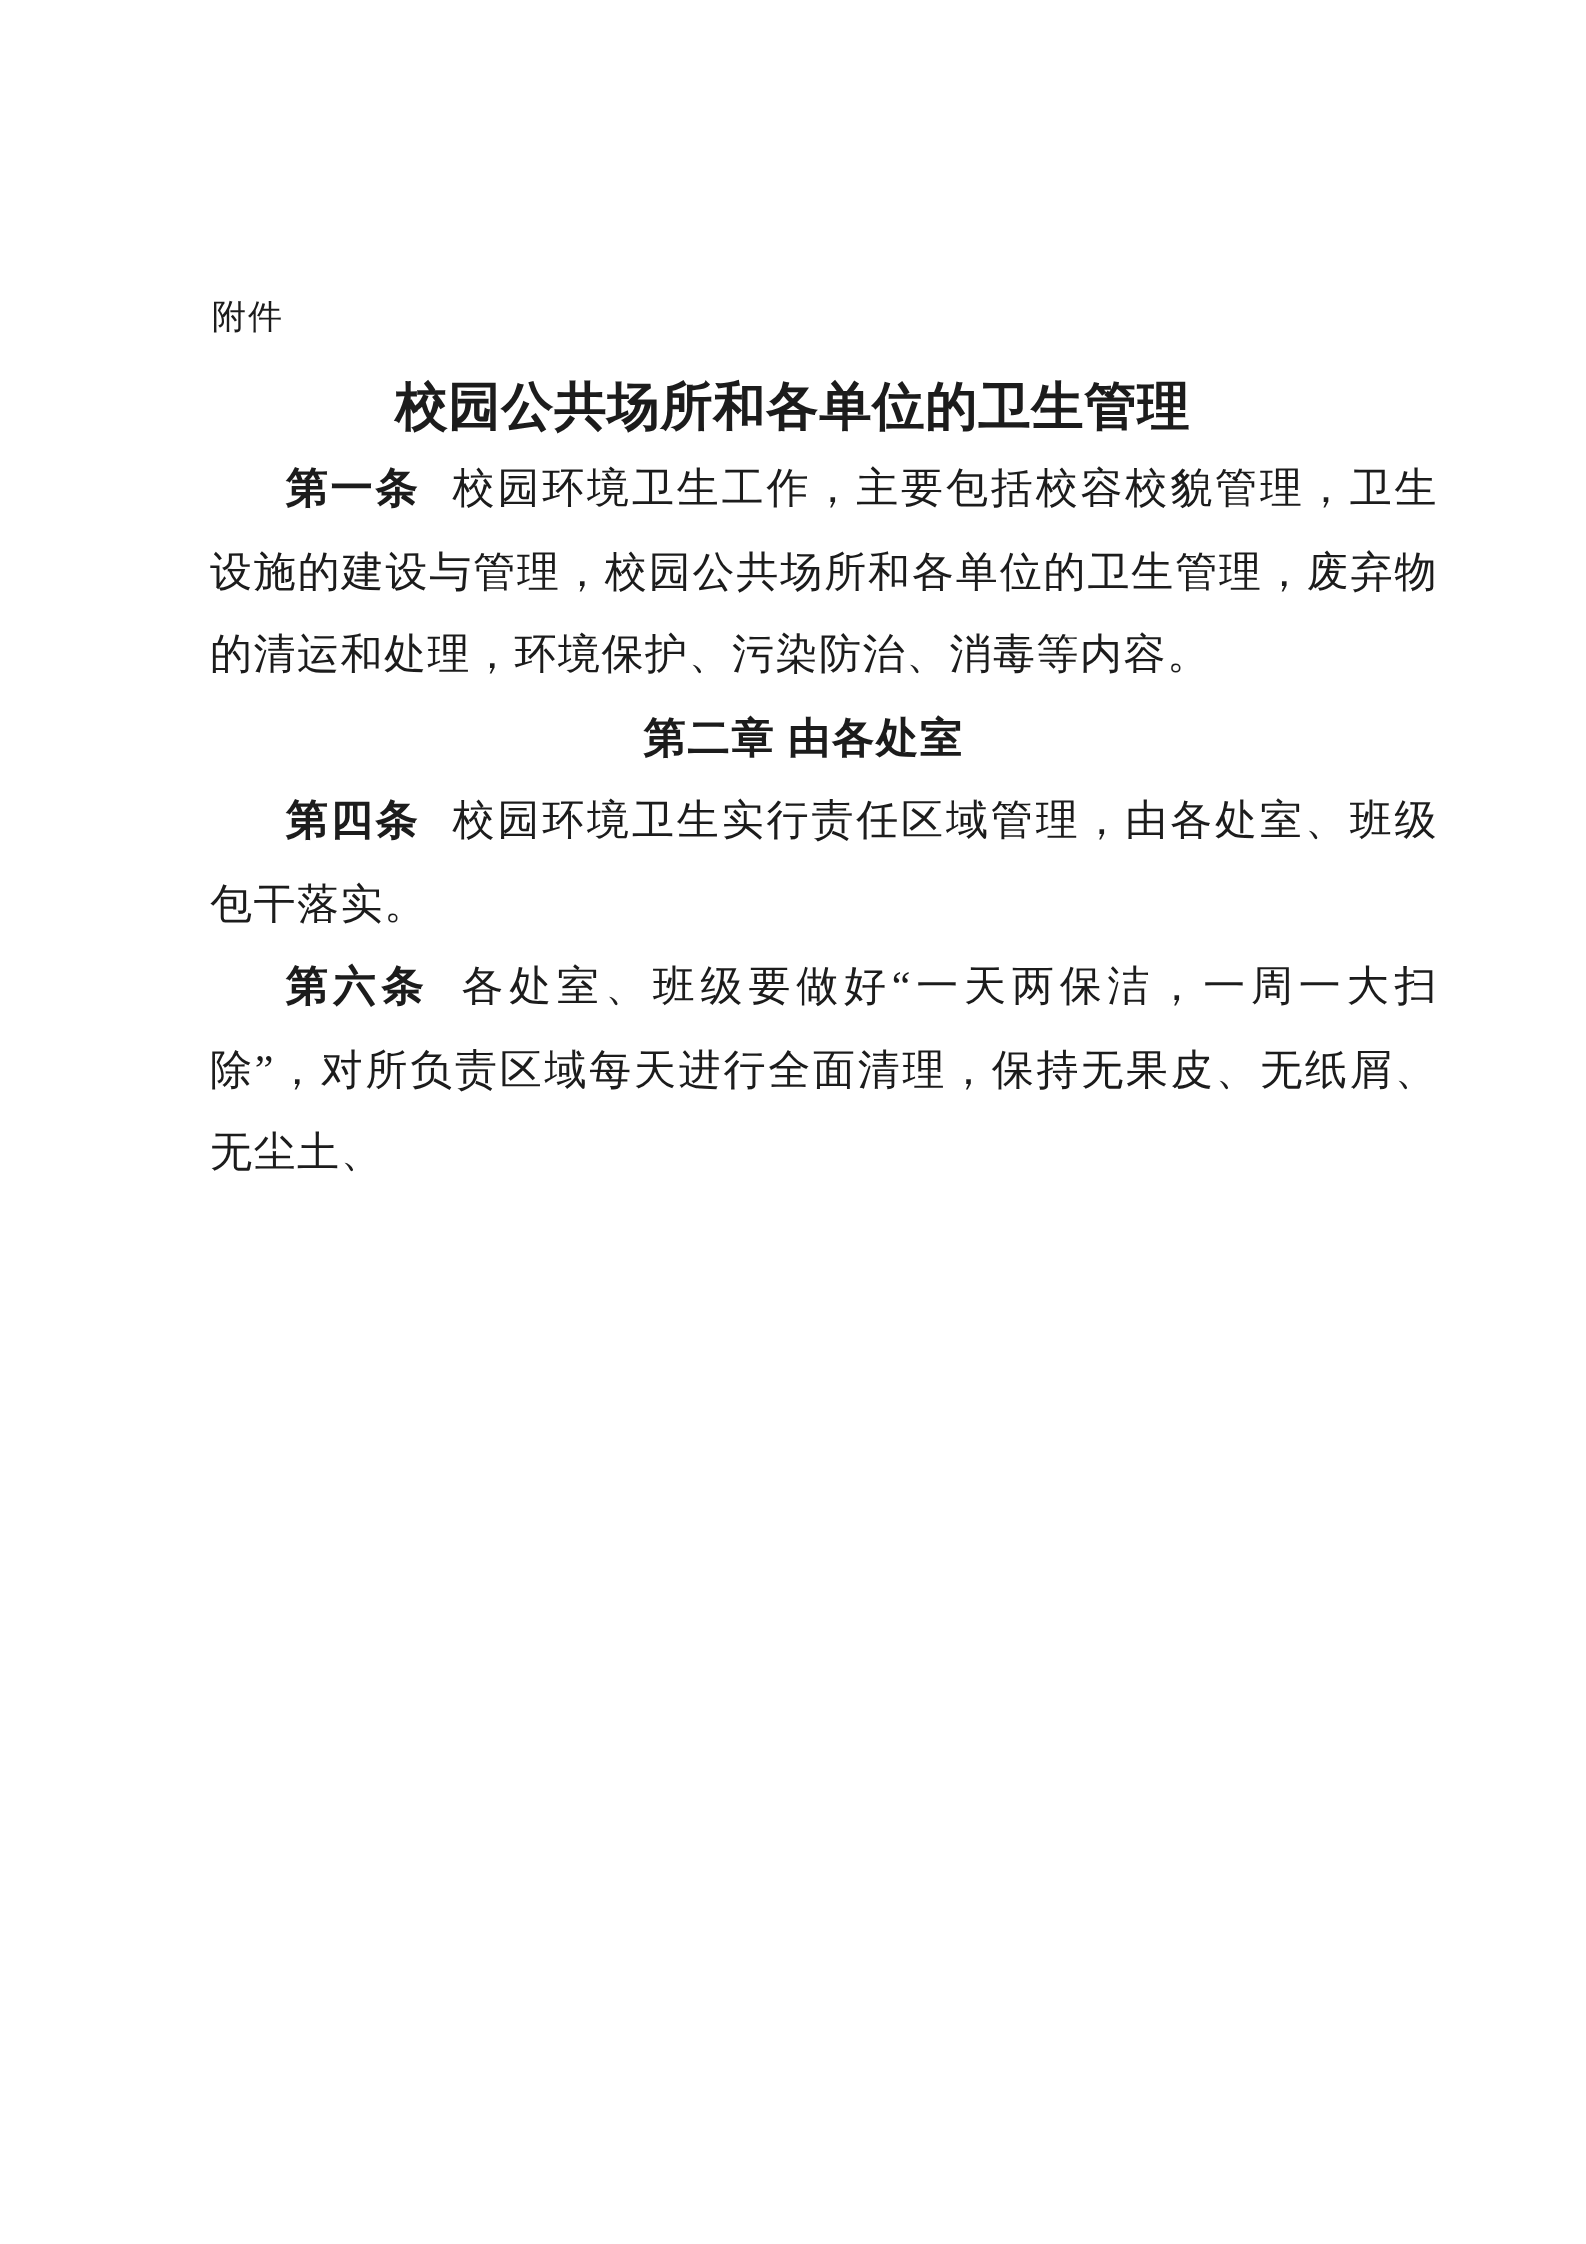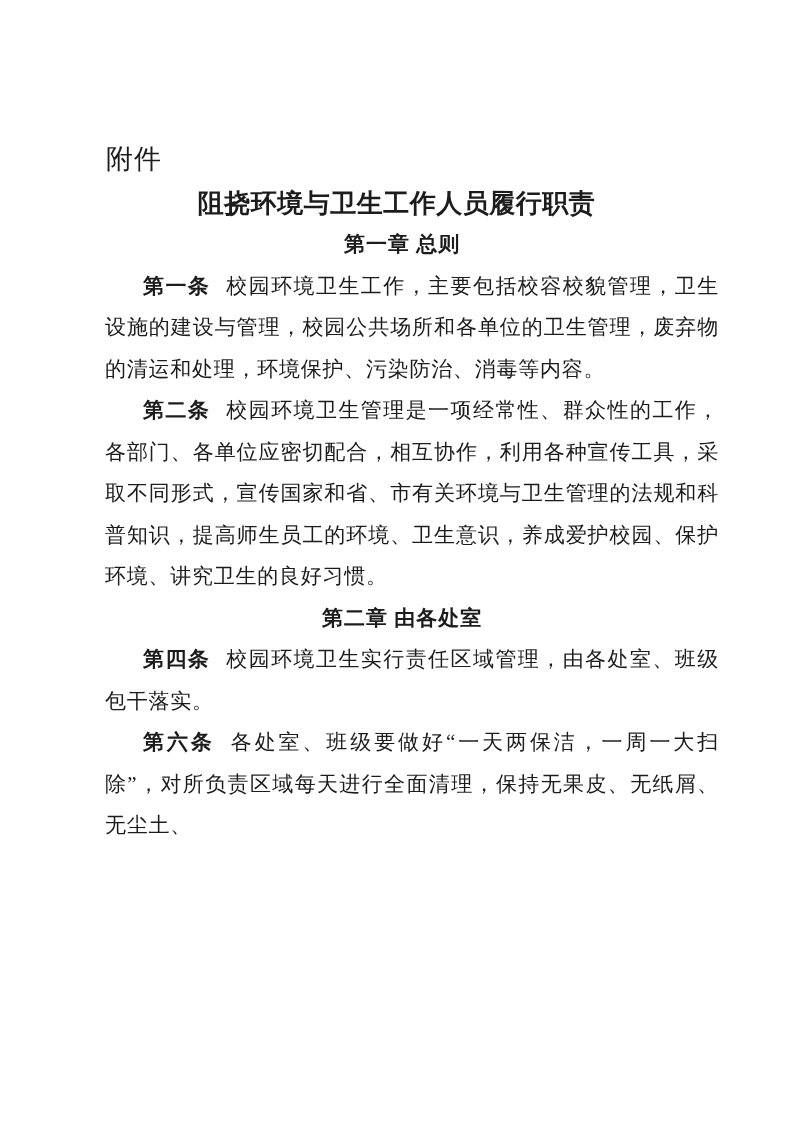--- a/index.html
+++ b/index.html
@@ -13,21 +13,21 @@
     height: 1122px;
     background: #ffffff;
     overflow: hidden;
     font-family: "Liberation Serif", "DejaVu Serif", serif;
     color: #1c1c1c;
   }
   .attachment {
     position: absolute;
     top: 146px;
     left: 106px;
-    font-size: 27px;
+    font-size: 17px;
     line-height: 26px;
     letter-spacing: 1px;
   }
   .doc-title {
     position: absolute;
     top: 188px;
     left: 0;
     width: 100%;
     margin: 0;
     text-align: center;
@@ -63,29 +63,27 @@
     margin-right: 16px;
   }
 </style>
 </head>
 <body>
 
 <div class="page">
 
   <div class="attachment">附件</div>
 
-  <h1 class="doc-title">阻挠环境与卫生工作人员履行职责</h1>
+  <h1 class="doc-title">校园公共场所和各单位的卫生管理</h1>
 
   <div class="doc-body">
 
-    <div class="chapter-heading">第一章 总则</div>
 
     <p class="article"><b class="art-label">第一条</b><span>校园环境卫生工作，主要包括校容校貌管理，卫生设施的建设与管理，校园公共场所和各单位的卫生管理，废弃物的清运和处理，环境保护、污染防治、消毒等内容。</span></p>
 
-    <p class="article"><b class="art-label">第二条</b><span>校园环境卫生管理是一项经常性、群众性的工作，各部门、各单位应密切配合，相互协作，利用各种宣传工具，采取不同形式，宣传国家和省、市有关环境与卫生管理的法规和科普知识，提高师生员工的环境、卫生意识，养成爱护校园、保护环境、讲究卫生的良好习惯。</span></p>
 
 
     <div class="chapter-heading">第二章 由各处室</div>
 
     <p class="article"><b class="art-label">第四条</b><span>校园环境卫生实行责任区域管理，由各处室、班级包干落实。</span></p>
 
 
     <p class="article"><b class="art-label">第六条</b><span>各处室、班级要做好“一天两保洁，一周一大扫除”，对所负责区域每天进行全面清理，保持无果皮、无纸屑、无尘土、</span></p>
 
   </div>

